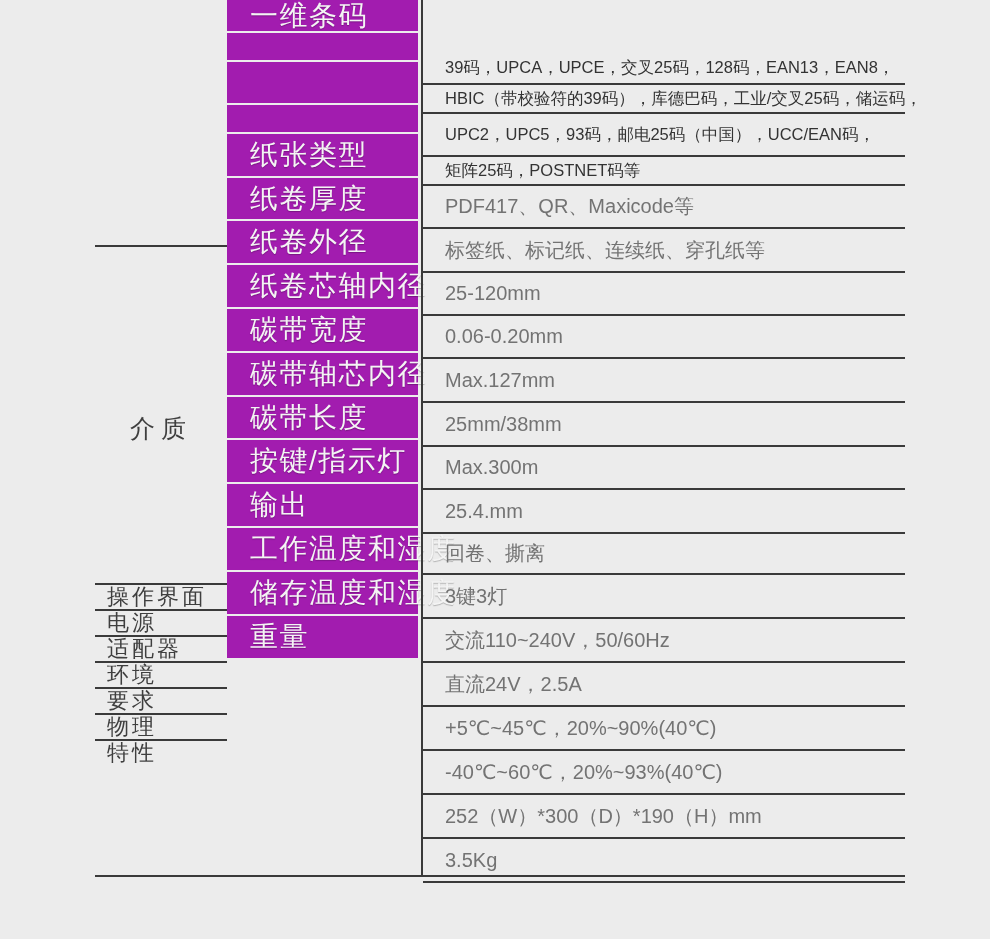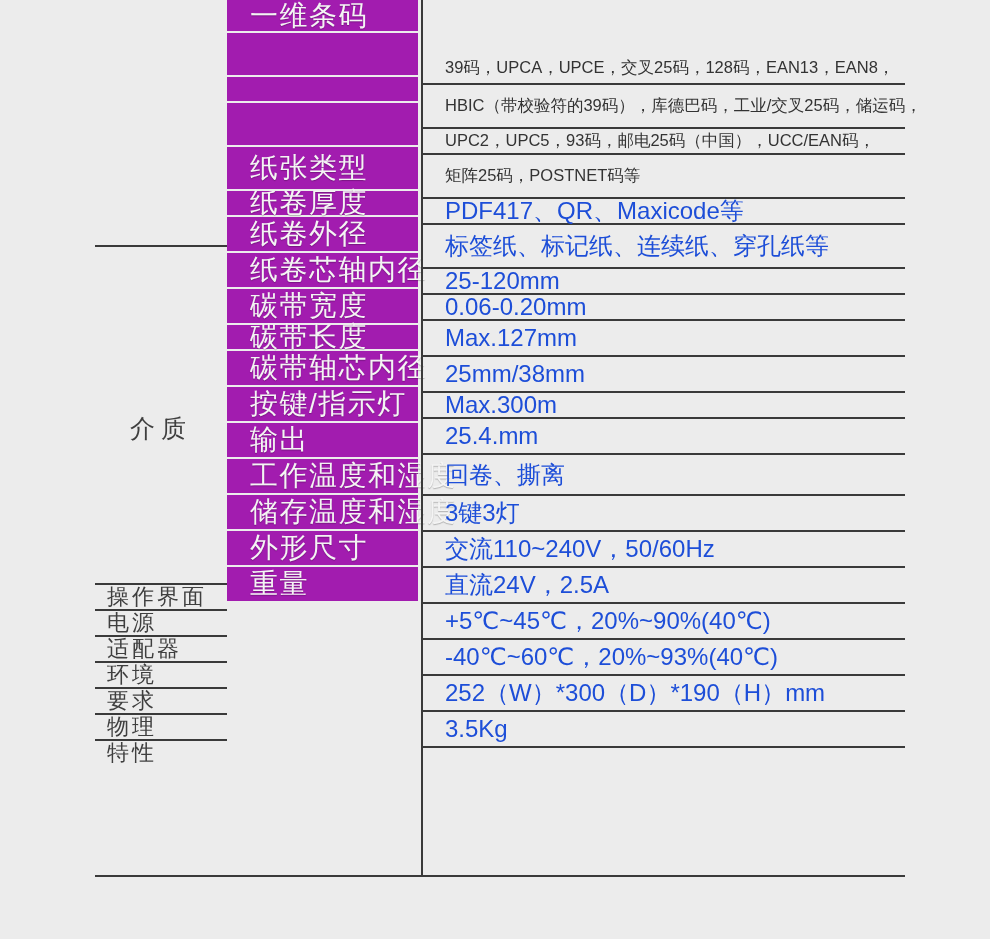--- a/index.html
+++ b/index.html
@@ -45,29 +45,29 @@
 
   
   .vline { position:absolute; left:421px; top:0; width:2px; height:877px; background:#3a3a3a; }
 
   
   .value-col { position:absolute; left:423px; top:11px; width:482px;margin-top:41px; }
   .vcell {
     border-bottom:2px solid #3a3a3a;
     display:flex; align-items:center;
     padding-left:22px;
-    color:#1d4ed8; font-size:24px;
+    color:#737373; font-size:20px;
     white-space:nowrap;
   }
   .vcell.small { font-size:16.5px; color:#333333; }
 
   .bottom-line { position:absolute; left:95px; top:875px; width:810px; height:2px; background:#3a3a3a; }
 
   .h33{height:33px} .h38{height:44px} .h41{height:41px}
-  .h42{height:36px} .h43{height:26px} .h44{height:44px}
+  .h42{height:44px} .h43{height:43px} .h44{height:29px}
 </style>
 </head>
 <body>
 
 <div class="page">
 
   <div class="left-col">
     <div class="left-spacer"></div>
     <div class="group media">介质</div>
     <div class="group">操作界面</div>
@@ -82,27 +82,26 @@
   <div class="dark-col">
     <div class="dcell h33">一维条码</div>
     <div class="dcell h44"></div>
     <div class="dcell h43"></div>
     <div class="dcell h44"></div>
     <div class="dcell h38">纸张类型</div>
     <div class="dcell h43">纸卷厚度</div>
     <div class="dcell h42">纸卷外径</div>
     <div class="dcell h42">纸卷芯轴内径</div>
     <div class="dcell h42">碳带宽度</div>
+    <div class="dcell h42">碳带轴芯内径</div>
     <div class="dcell h43">碳带长度</div>
-    <div class="dcell h42">碳带轴芯内径</div>
     <div class="dcell h42">按键/指示灯</div>
     <div class="dcell h42">输出</div>
     <div class="dcell h42">工作温度和湿度</div>
     <div class="dcell h42">储存温度和湿度</div>
-    <div class="dcell h42">外形尺寸</div>
     <div class="dcell h42">重量</div>
   </div>
 
   <div class="vline"></div>
 
   <div class="value-col">
     <div class="vcell small h33">39码，UPCA，UPCE，交叉25码，128码，EAN13，EAN8，</div>
     <div class="vcell small h44">HBIC（带校验符的39码），库德巴码，工业/交叉25码，储运码，</div>
     <div class="vcell small h43">UPC2，UPC5，93码，邮电25码（中国），UCC/EAN码，</div>
     <div class="vcell small h44">矩阵25码，POSTNET码等</div>

